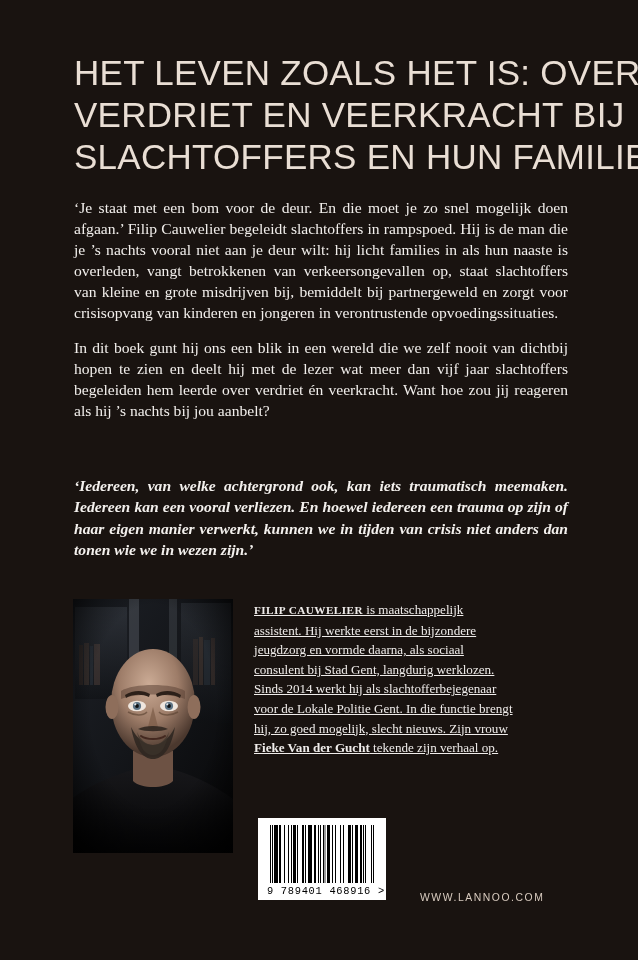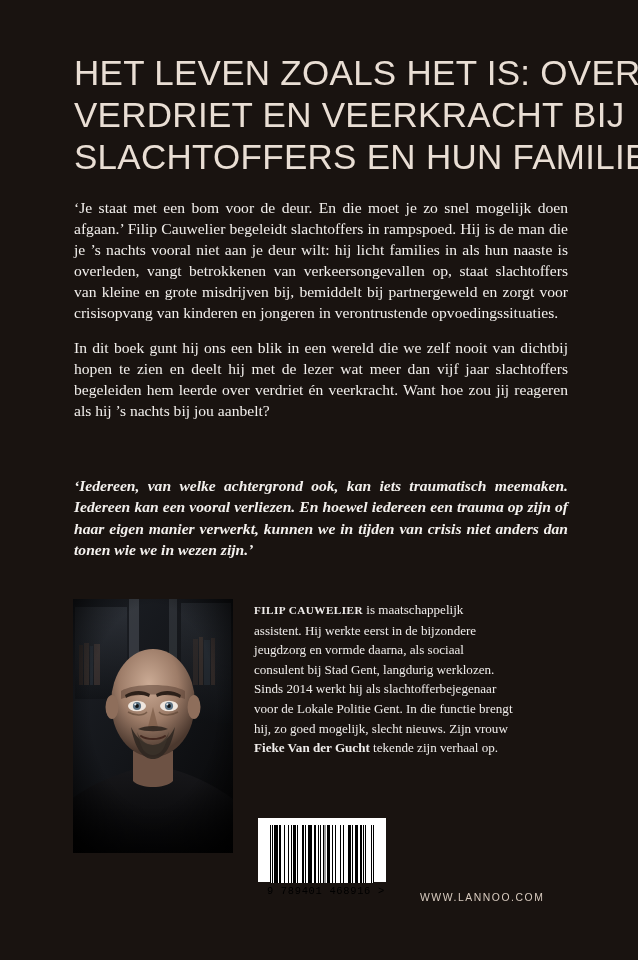--- a/index.html
+++ b/index.html
@@ -86,38 +86,39 @@
   
   .bio {
     position: absolute;
     left: 254px;
     top: 600px;
     width: 260px;
     color: #efecea;
     font-size: 13.1px;
     line-height: 19.6px;
     text-align: left;
+    text-decoration: underline;
     -webkit-font-smoothing: antialiased;
   }
   .bio p { margin: 0; }
   .bio .smallcaps {
     font-weight: bold;
     font-size: 11.2px;
     letter-spacing: 0.45px;
     text-transform: uppercase;
   }
   .bio .strong { font-weight: bold; }
 
   
   .barcode {
     position: absolute;
     left: 258px;
     top: 818px;
     width: 128px;
-    height: 64px;
+    height: 82px;
     background: #ffffff;
     box-sizing: border-box;
     padding: 7px 8px 9px 8px;
   }
   .barcode .bars {
     height: 58px;
     display: flex;
     align-items: stretch;
     gap: 0;
     margin-left: 4px;

